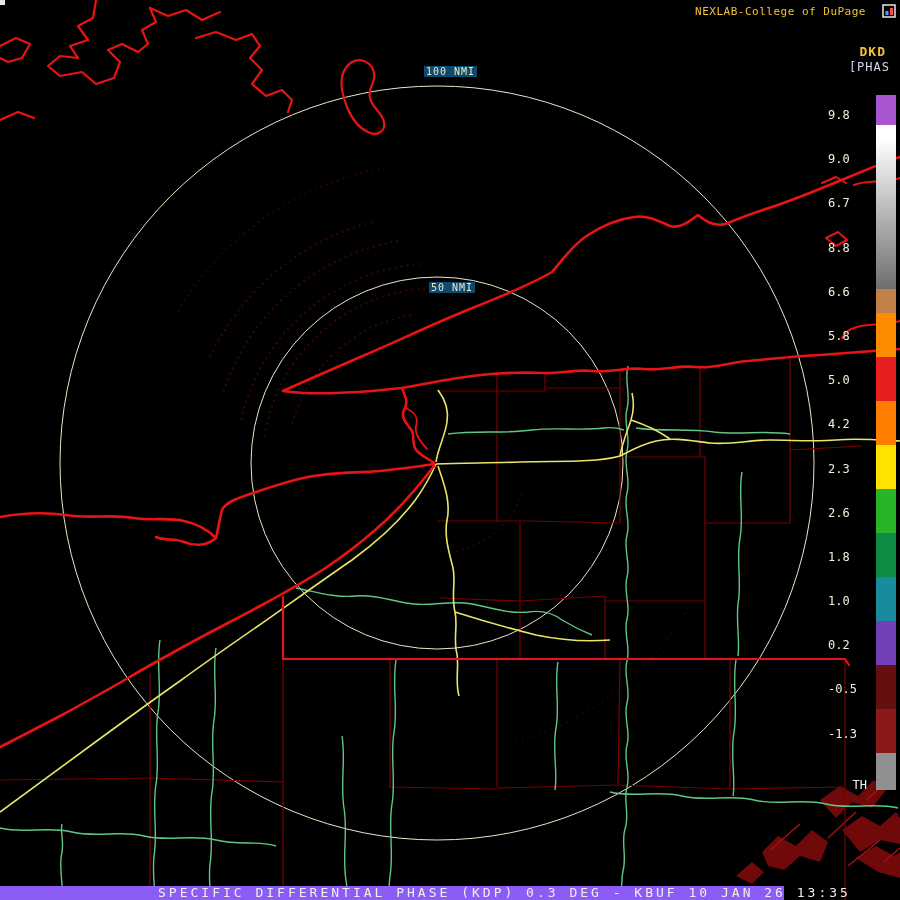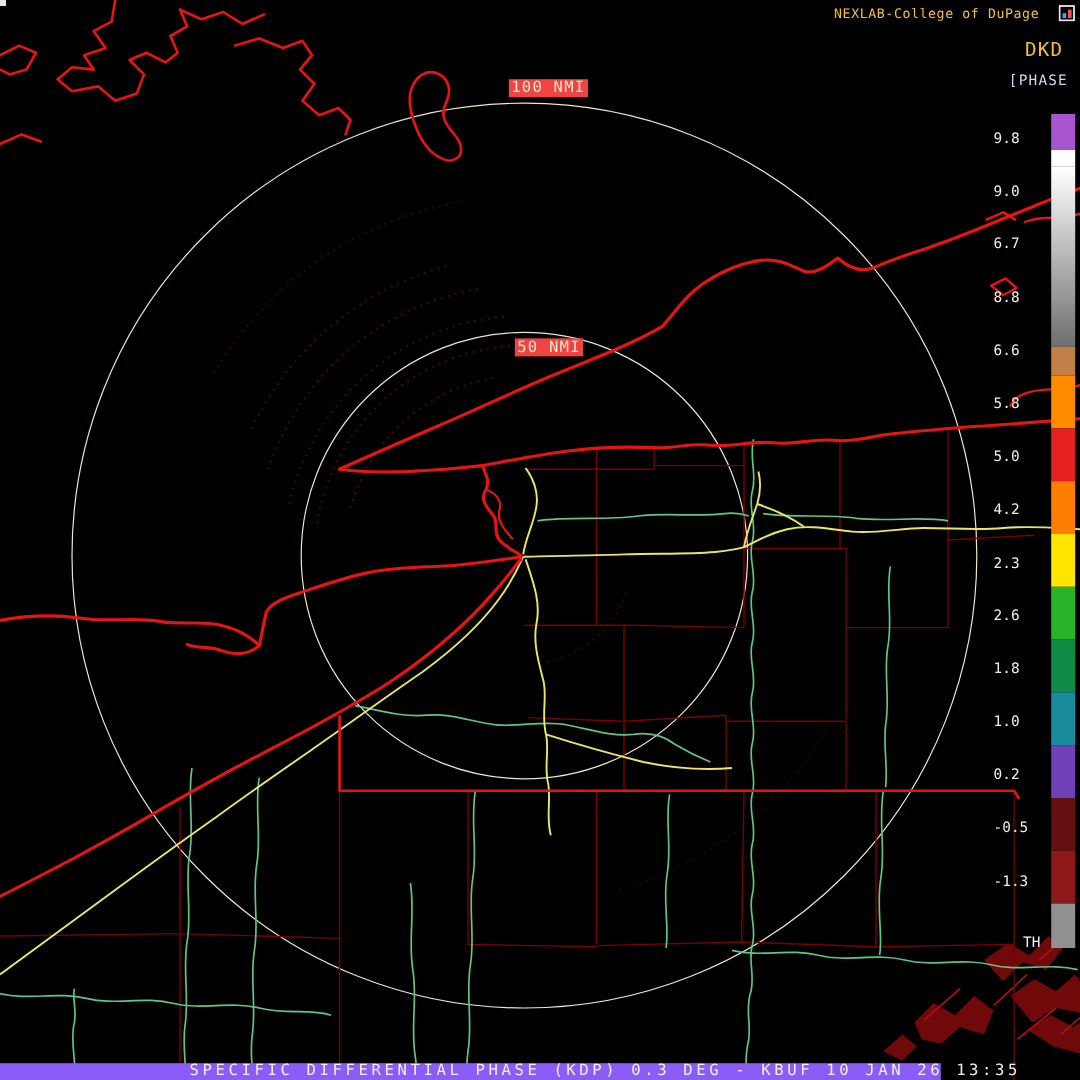--- a/index.html
+++ b/index.html
@@ -2,26 +2,26 @@
 <html><head>
 <meta charset="utf-8">
 <style>
   html,body{margin:0;padding:0;}
   body{
     width:900px;height:900px;background:#000;overflow:hidden;position:relative;
     font-family:"DejaVu Sans Mono","Liberation Mono",monospace;
   }
   #map-svg{position:absolute;left:0;top:0;}
   .ring-label{
-    position:absolute;color:#EDE6C8;font-size:13px;letter-spacing:1px;
-    background:#ef4444;padding:0 2px;white-space:nowrap;
+    position:absolute;color:#EDE6C8;font-size:10px;letter-spacing:1px;
+    background:#0c4a6e;padding:0 2px;white-space:nowrap;
   }
   #header-title{position:absolute;top:5px;right:34px;color:#F2C037;font-size:11px;letter-spacing:.5px;}
   #logo{position:absolute;top:4px;right:4px;width:14px;height:14px;}
-  #product-id{position:absolute;top:32px;right:14px;color:#F2C037;font-size:16px;letter-spacing:1px;}
+  #product-id{position:absolute;top:44px;right:14px;color:#F2C037;font-size:13px;letter-spacing:1px;font-weight:bold;}
   #units-label{position:absolute;top:60px;right:10px;color:#D9D4EC;font-size:12px;letter-spacing:1px;}
   #colorbar{position:absolute;top:95px;right:4px;width:20px;display:flex;flex-direction:column;}
   #colorbar-ticks{position:absolute;top:93px;right:30px;width:42px;color:#F5EFD8;font-size:12px;}
   #colorbar-ticks .tick{height:44.2px;line-height:44.2px;}
   #th-label{position:absolute;top:778px;right:33px;color:#F0F0F0;font-size:12px;text-align:right;}
   #status-bar{
     position:absolute;left:0;bottom:0;width:784px;height:14px;background:#8b5cf6;
   }
   #status-text{
     position:absolute;left:158px;top:0;color:#EFEFEF;font-size:13px;line-height:14px;
@@ -117,21 +117,21 @@
 
 <div id="header-title">NEXLAB-College of DuPage</div>
 <svg id="logo" width="14" height="14" viewBox="0 0 14 14">
   <rect x="1" y="1" width="12" height="12" fill="none" stroke="#E8E8E8" stroke-width="1.5"></rect>
   <rect x="3.5" y="7" width="3" height="4" fill="#4AA3FF"></rect>
   <rect x="8" y="4" width="3" height="7" fill="#FF5050"></rect>
 </svg>
 <div id="corner-mark"></div>
 
 <div id="product-id">DKD</div>
-<div id="units-label">[PHASE</div>
+<div id="units-label">[PHAS</div>
 <div id="colorbar-ticks">
     <div class="tick">9.8</div>
     <div class="tick">9.0</div>
     <div class="tick">6.7</div>
     <div class="tick">8.8</div>
     <div class="tick">6.6</div>
     <div class="tick">5.8</div>
     <div class="tick">5.0</div>
     <div class="tick">4.2</div>
     <div class="tick">2.3</div>

